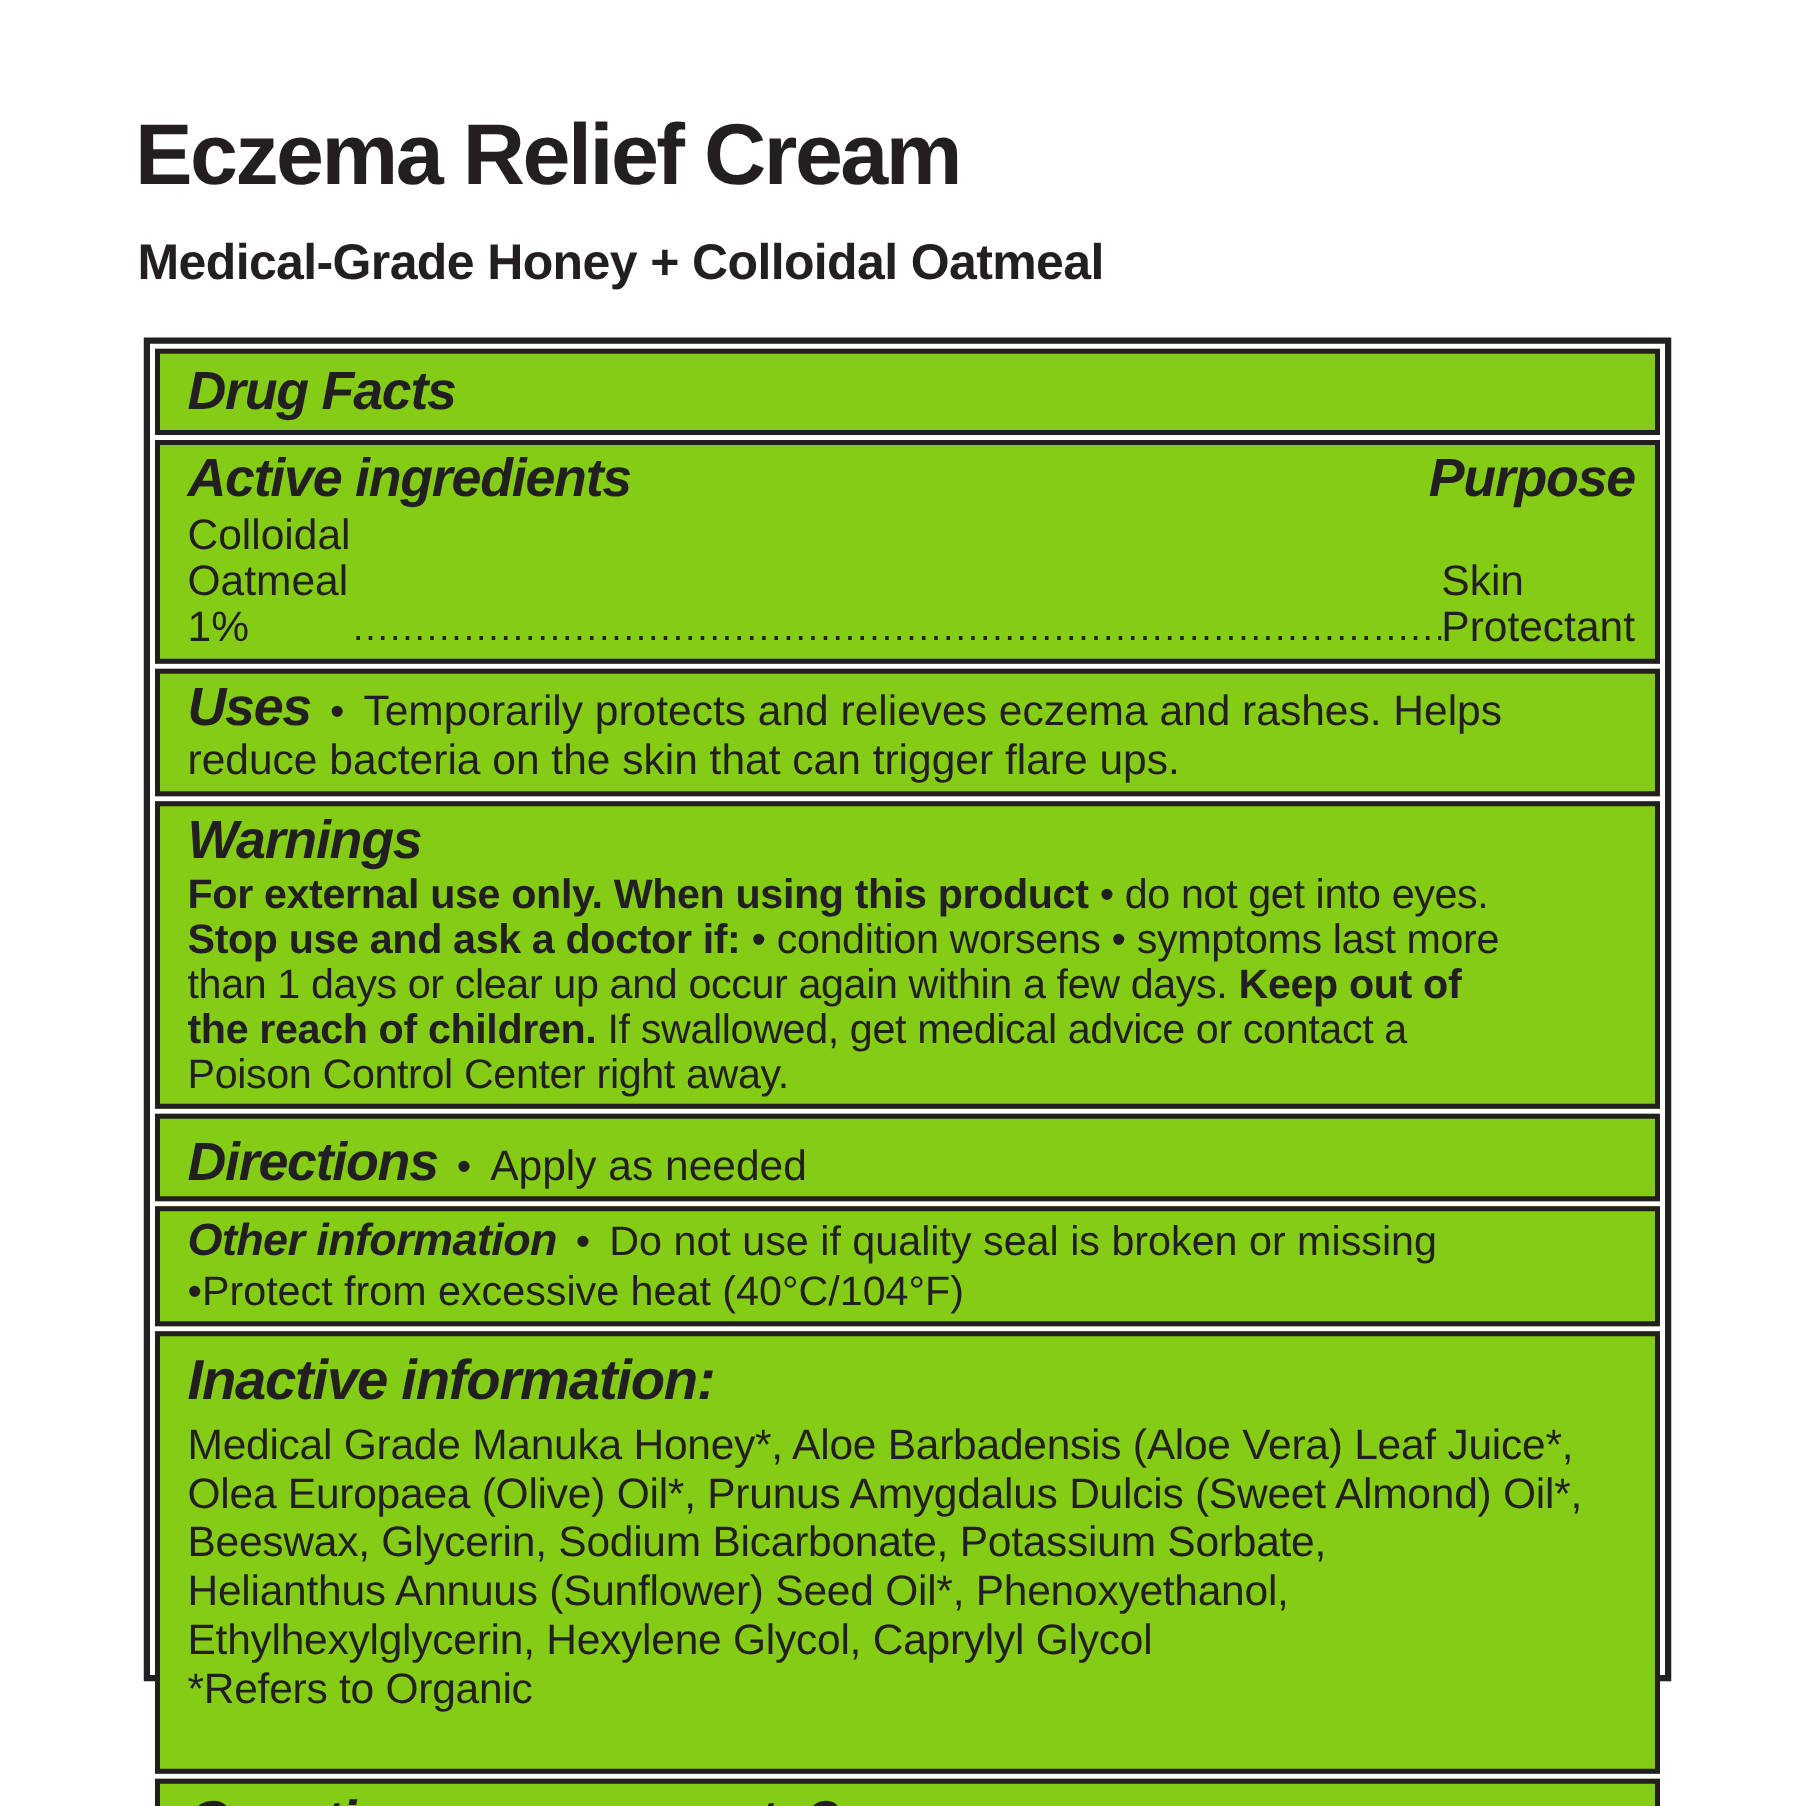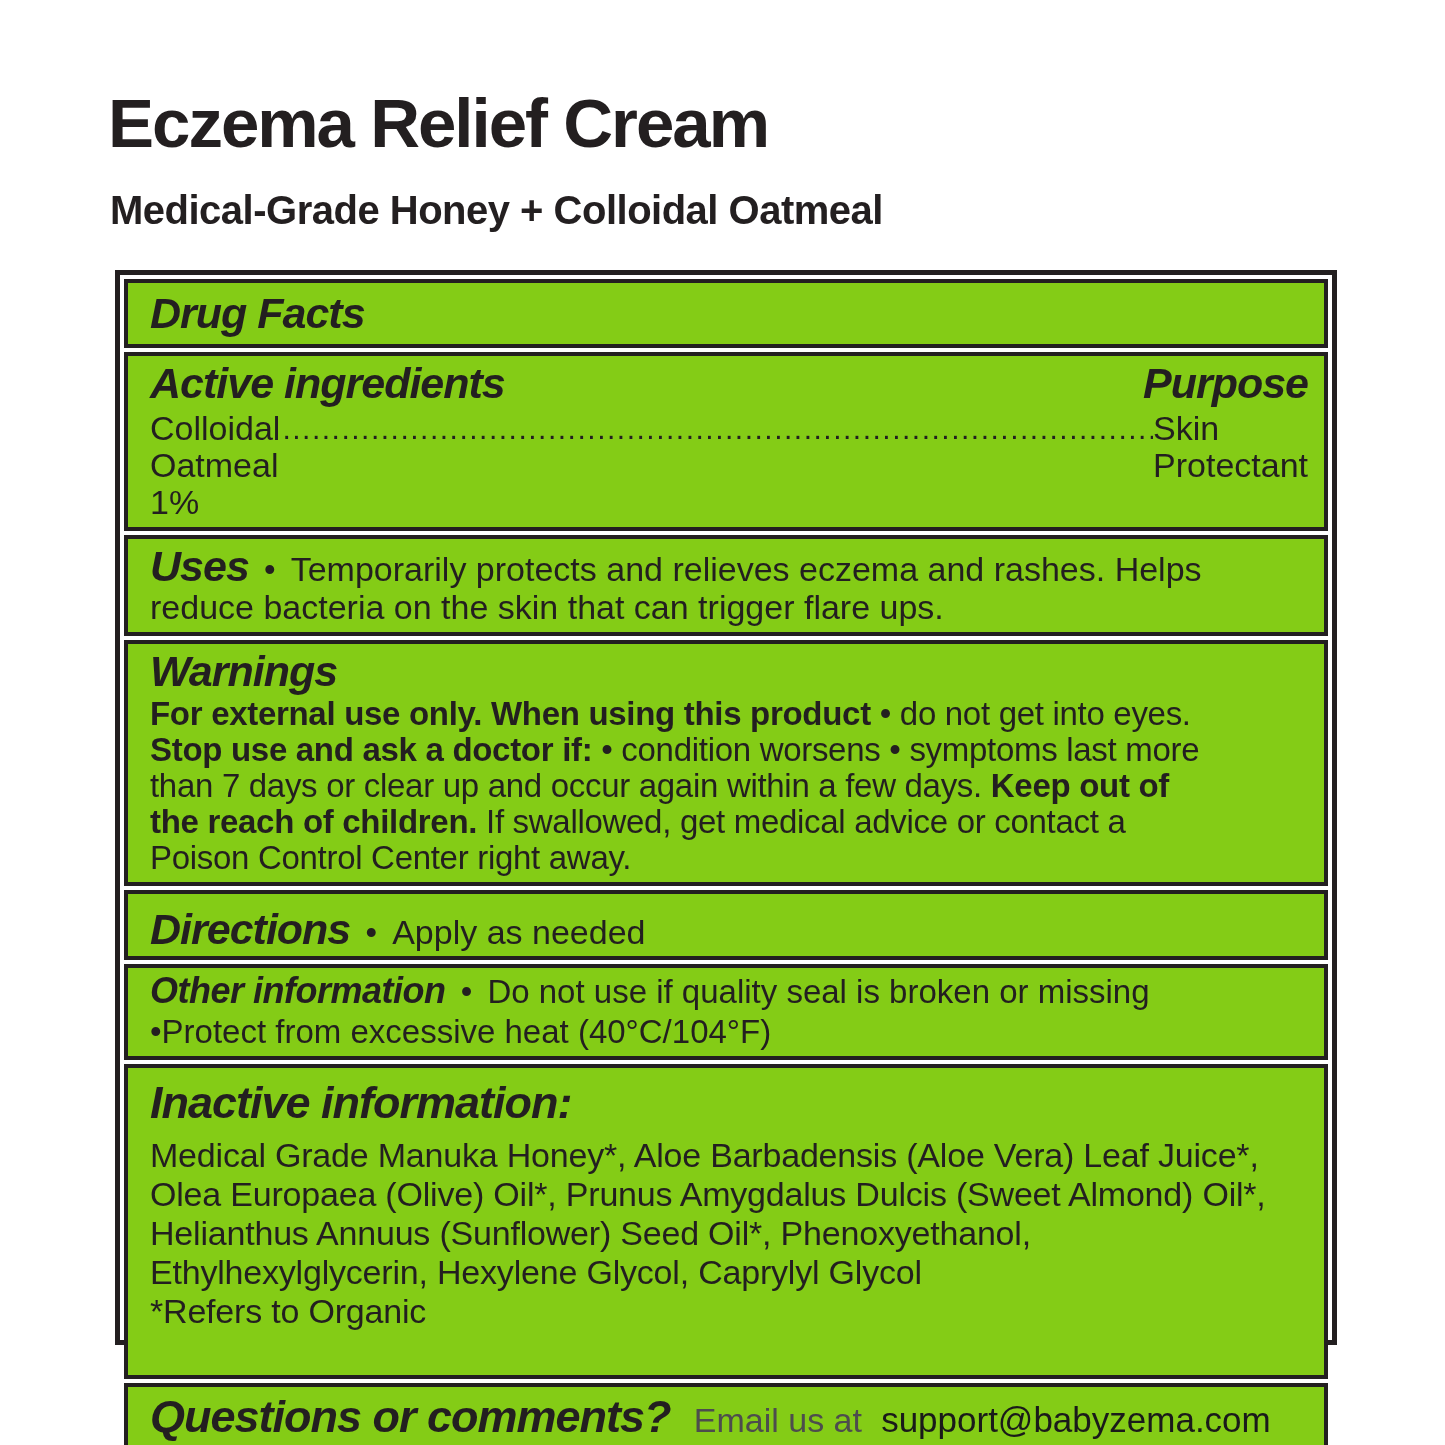--- a/index.html
+++ b/index.html
@@ -60,21 +60,21 @@
   }
   .h2i {
     font-style: italic;
     font-weight: 700;
     font-size: 36px;
     letter-spacing: -0.5px;
     color: #231f20;
   }
   .hbig { font-size: 45px; }
   .sec-title { padding-top: 8px; padding-bottom: 8px; }
-  .row { display: flex; align-items: flex-start; }
+  .row { display: flex; align-items: flex-end; }
   .between { justify-content: space-between; }
   .leader-row { margin-top: 4px; font-size: 34px; }
   .leader {
     flex: 1 1 auto;
     overflow: hidden;
     white-space: nowrap;
     font-size: 30px;
     letter-spacing: 1.5px;
     padding: 0 2px;
   }
@@ -127,21 +127,21 @@
         <span class="uses-text">Temporarily protects and relieves eczema and rashes. Helps</span><br>
         <span class="uses-text">reduce bacteria on the skin that can trigger flare ups.</span>
       </p>
     </section>
 
     <section class="sec sec-warnings">
       <span class="h1i">Warnings</span>
       <div class="wbody">
           <div><span class="b">For external use only. When using this product </span><span>• do not get into eyes.</span></div>
           <div><span class="b">Stop use and ask a doctor if: </span><span>• condition worsens • symptoms last more</span></div>
-          <div><span>than 7 days or clear up and occur again within a few days. </span><span class="b">Keep out of</span></div>
+          <div><span>than 1 days or clear up and occur again within a few days. </span><span class="b">Keep out of</span></div>
           <div><span class="b">the reach of children. </span><span>If swallowed, get medical advice or contact a</span></div>
           <div><span>Poison Control Center right away.</span></div>
         </div>
     </section>
 
     <section class="sec sec-directions">
       <p class="flow">
         <span class="h1i">Directions</span>
         <span class="bullet">•</span>
         <span class="dir-text">Apply as needed</span>
@@ -155,20 +155,21 @@
         <span>Do not use if quality seal is broken or missing</span>
       </p>
       <p class="flow line2">•Protect from excessive heat (40°C/104°F)</p>
     </section>
 
     <section class="sec sec-inactive">
       <span class="h1i hbig">Inactive information:</span>
       <div class="ing-lines">
           <div>Medical Grade Manuka Honey*, Aloe Barbadensis (Aloe Vera) Leaf Juice*,</div>
           <div>Olea Europaea (Olive) Oil*, Prunus Amygdalus Dulcis (Sweet Almond) Oil*,</div>
+          <div>Beeswax, Glycerin, Sodium Bicarbonate, Potassium Sorbate,</div>
           <div>Helianthus Annuus (Sunflower) Seed Oil*, Phenoxyethanol,</div>
           <div>Ethylhexylglycerin, Hexylene Glycol, Caprylyl Glycol</div>
           <div>*Refers to Organic</div>
         </div>
     </section>
 
     <section class="sec sec-questions">
       <p class="flow">
         <span class="h1i hbig">Questions or comments?</span>
         <span class="email-label">Email us at</span>

